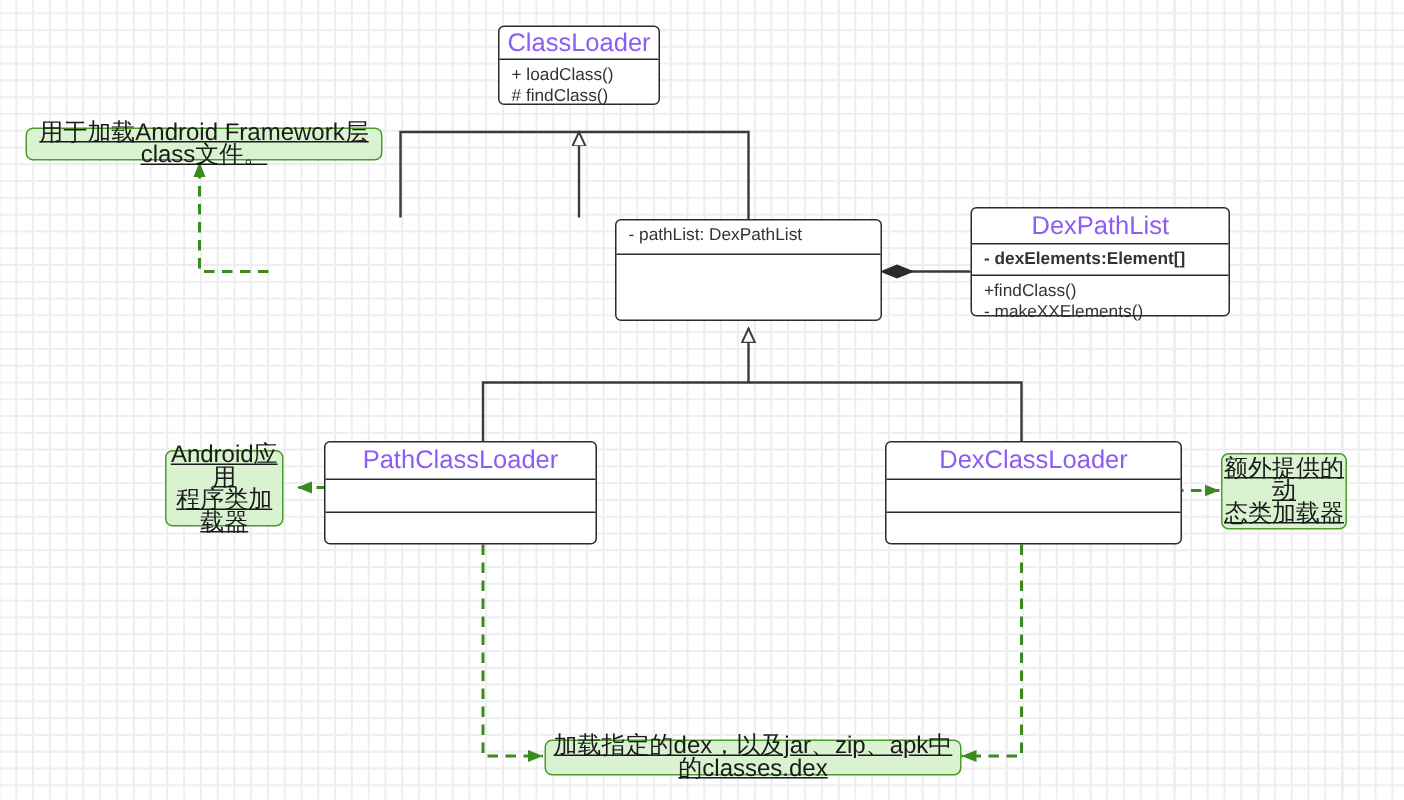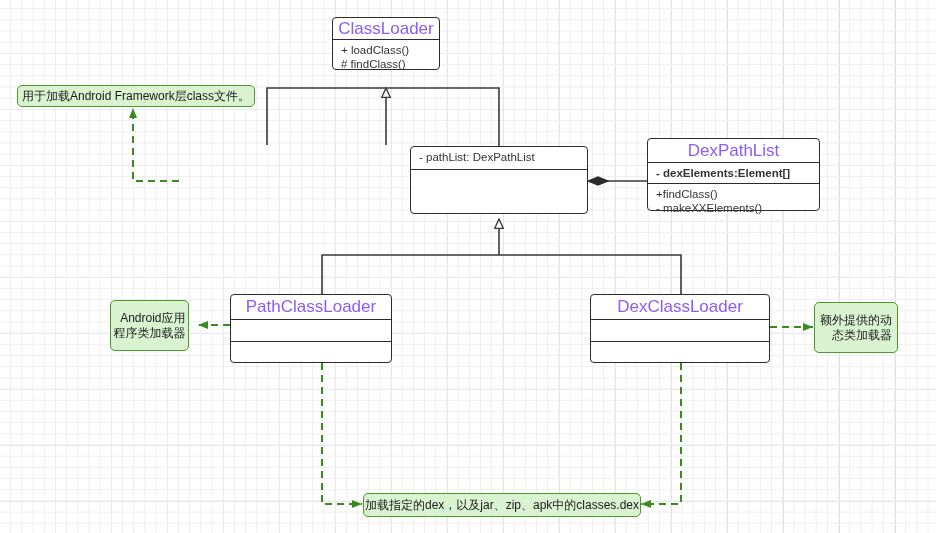--- a/index.html
+++ b/index.html
@@ -58,28 +58,29 @@
   .uml-section.divided {
     border-bottom: 1.6px solid #2b2b2b;
   }
   .note {
     position: absolute;
     box-sizing: border-box;
     background: #d9f2d0;
     border: 1.4px solid #4c9a2a;
     border-radius: 5px;
     color: #1a1a1a;
-    font-size: 12px;
+    font-size: 16px;
     line-height: 15px;
-    text-align: right;
+    text-align: center;
     display: flex;
     align-items: center;
     justify-content: center;
     white-space: pre-line;
     z-index: 4;
+    text-decoration: underline;
   }
 </style>
 </head>
 <body>
 
 <div id="canvas">
 
   <svg id="svg-layer" xmlns="http://www.w3.org/2000/svg" viewBox="0 0 936 533">
     <defs>
       <marker id="hollow-tri" markerWidth="12" markerHeight="12" refX="9.5" refY="5" orient="auto" markerUnits="userSpaceOnUse">
@@ -128,27 +129,27 @@
     <div class="uml-section" style="height:18px;"></div>
   </div>
 
   <div class="uml-box" style="left:647px; top:138px; width:173px; height:73px;">
     <div class="uml-title" style="height:24px;">DexPathList</div>
     <div class="uml-section divided" style="height:21px;font-weight:bold;">- dexElements:Element[]</div>
     <div class="uml-section" style="height:26px;">+findClass()
 - makeXXElements()</div>
   </div>
 
-  <div class="uml-box" style="left:230px; top:294px; width:162px; height:69px;">
+  <div class="uml-box" style="left:216px; top:294px; width:182px; height:69px;">
     <div class="uml-title" style="height:25px;">PathClassLoader</div>
     <div class="uml-section divided" style="height:22px;"></div>
     <div class="uml-section" style="height:20px;"></div>
   </div>
 
-  <div class="uml-box" style="left:590px; top:294px; width:180px; height:69px;">
+  <div class="uml-box" style="left:590px; top:294px; width:198px; height:69px;">
     <div class="uml-title" style="height:25px;">DexClassLoader</div>
     <div class="uml-section divided" style="height:22px;"></div>
     <div class="uml-section" style="height:20px;"></div>
   </div>
 
   <div class="note" style="left:17px; top:85px; width:238px; height:22px;">用于加载Android Framework层class文件。</div>
 
   <div class="note" style="left:110px; top:300px; width:79px; height:51px;">Android应用
 程序类加载器</div>
 

